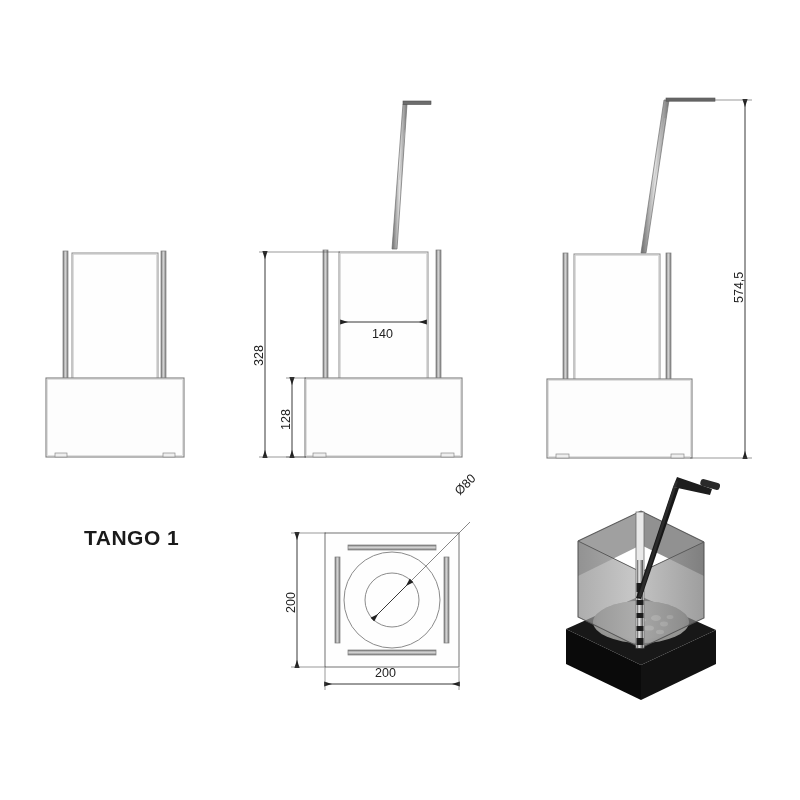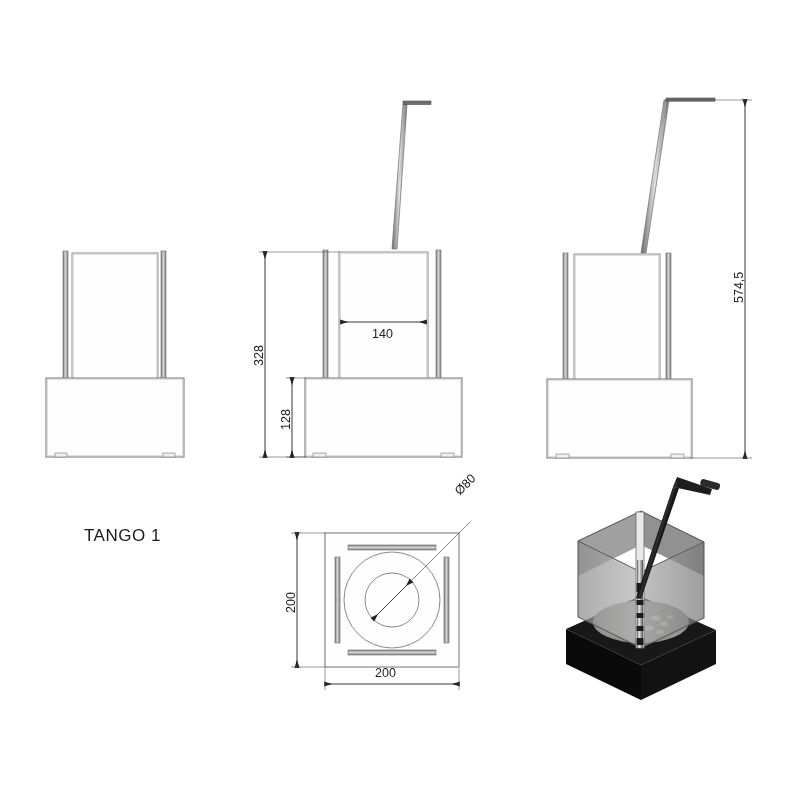--- a/index.html
+++ b/index.html
@@ -1,21 +1,21 @@
 <!DOCTYPE html>
 <html><head>
 <meta charset="utf-8">
 <style>
   html,body{margin:0;padding:0;background:#ffffff;}
   body{width:800px;height:800px;overflow:hidden;
        font-family:"Liberation Sans","DejaVu Sans",sans-serif;}
   #sheet{position:relative;width:800px;height:800px;background:#fff;}
   #sheet svg{position:absolute;left:0;top:0;}
   .label{position:absolute;color:#1a1a1a;}
-  #product-name{left:84px;top:526px;font-size:17px;font-weight:normal;letter-spacing:.5px;}
+  #product-name{left:84px;top:526px;font-size:21px;font-weight:bold;letter-spacing:.5px;}
   .dim-text{font-size:12.5px;color:#222;white-space:nowrap;}
   .rot90{transform:rotate(-90deg);transform-origin:left top;}
 </style>
 </head>
 <body>
 
 <div id="sheet">
 
   <svg width="800" height="800" viewBox="0 0 800 800">
     <defs>

